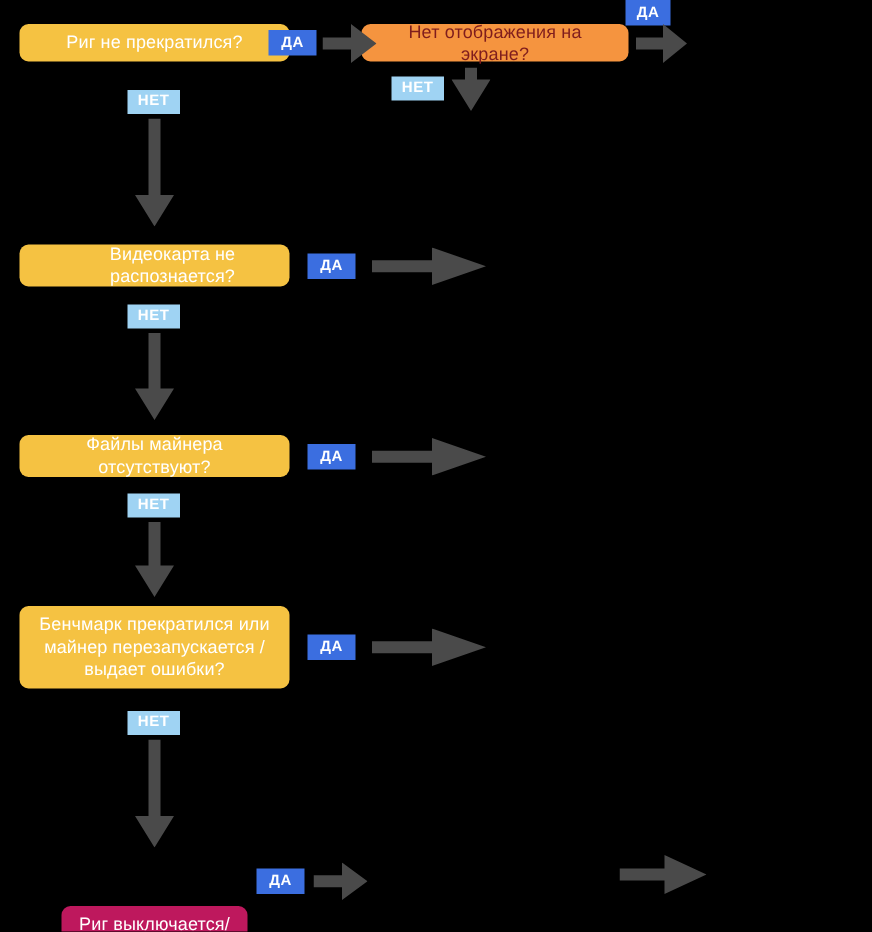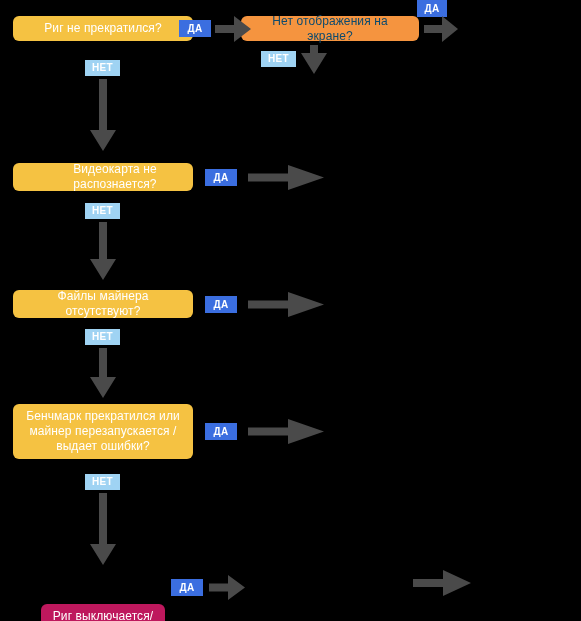--- a/index.html
+++ b/index.html
@@ -52,21 +52,21 @@
   .arrow {
     position: absolute;
   }
   .arrow svg { display: block; }
 </style>
 </head>
 <body>
 
 <div id="canvas">
     <div class="node" style="left: 13px; top: 16px; width: 180px; height: 25px; background: rgb(245, 194, 66); color: rgb(255, 255, 255);">Риг не прекратился?</div>
-    <div class="node" style="left: 241px; top: 16px; width: 178px; height: 25px; background: rgb(245, 148, 63); color: #0c4a6e;">Нет отображения на экране?</div>
+    <div class="node" style="left: 241px; top: 16px; width: 178px; height: 25px; background: rgb(245, 148, 63); color: #7f1d1d;">Нет отображения на экране?</div>
     <div class="node" style="left: 13px; top: 163px; width: 180px; height: 28px; background: rgb(245, 194, 66); color: rgb(255, 255, 255); padding-left: 32px;">Видеокарта не распознается?</div>
     <div class="node" style="left: 13px; top: 404px; width: 180px; height: 55px; background: rgb(245, 194, 66); color: rgb(255, 255, 255);">Бенчмарк прекратился или майнер перезапускается / выдает ошибки?</div>
     <div class="node" style="left: 13px; top: 290px; width: 180px; height: 28px; background: rgb(245, 194, 66); color: rgb(255, 255, 255);">Файлы майнера отсутствуют?</div>
     <div class="node" style="left: 41px; top: 604px; width: 124px; height: 40px; background: #be185d; color: rgb(255, 255, 255);">Риг выключается/ перезагружается?</div>
     <div class="badge" style="left: 179px; top: 20px; width: 32px; height: 17px; background: rgb(59, 110, 224); color: rgb(255, 255, 255);">ДА</div>
     <div class="badge" style="left: 417px; top: 0px; width: 30px; height: 17px; background: rgb(59, 110, 224); color: rgb(255, 255, 255);">ДА</div>
     <div class="badge" style="left: 85px; top: 60px; width: 35px; height: 16px; background: rgb(159, 211, 243); color: rgb(255, 255, 255);">НЕТ</div>
     <div class="badge" style="left: 261px; top: 51px; width: 35px; height: 16px; background: rgb(159, 211, 243); color: rgb(255, 255, 255);">НЕТ</div>
     <div class="badge" style="left: 205px; top: 169px; width: 32px; height: 17px; background: rgb(59, 110, 224); color: rgb(255, 255, 255);">ДА</div>
     <div class="badge" style="left: 85px; top: 203px; width: 35px; height: 16px; background: rgb(159, 211, 243); color: rgb(255, 255, 255);">НЕТ</div>

